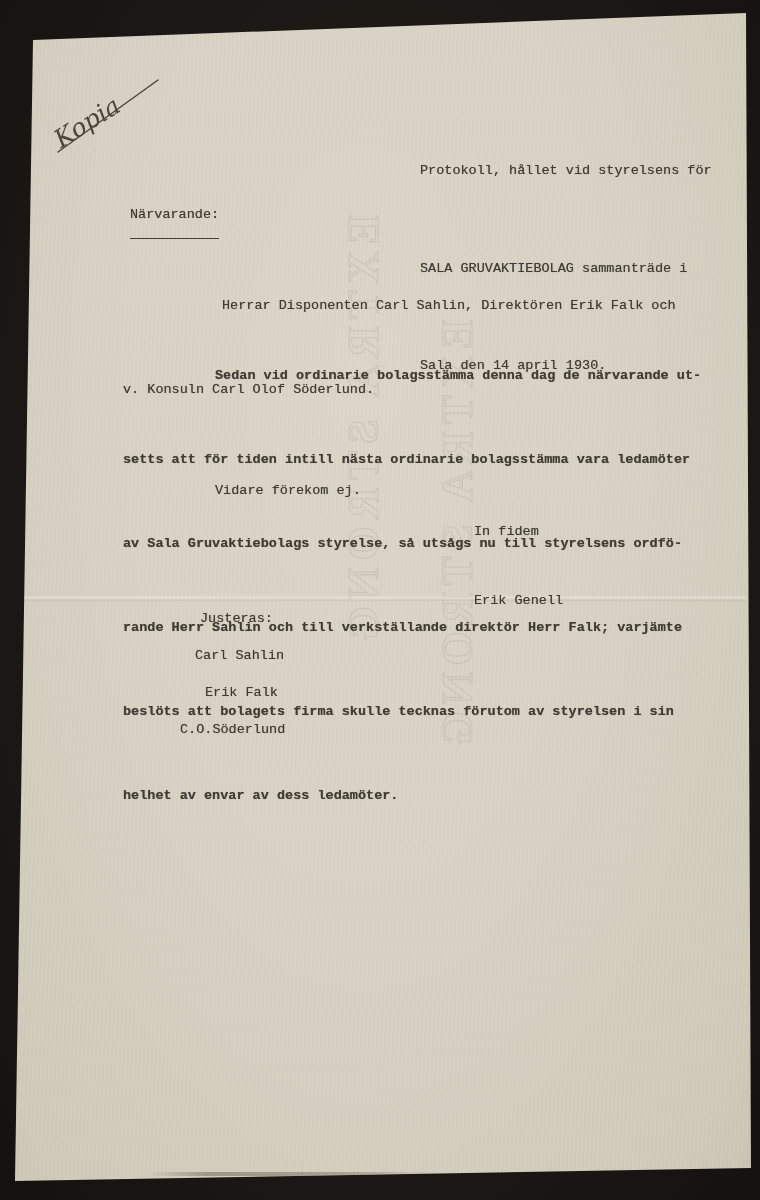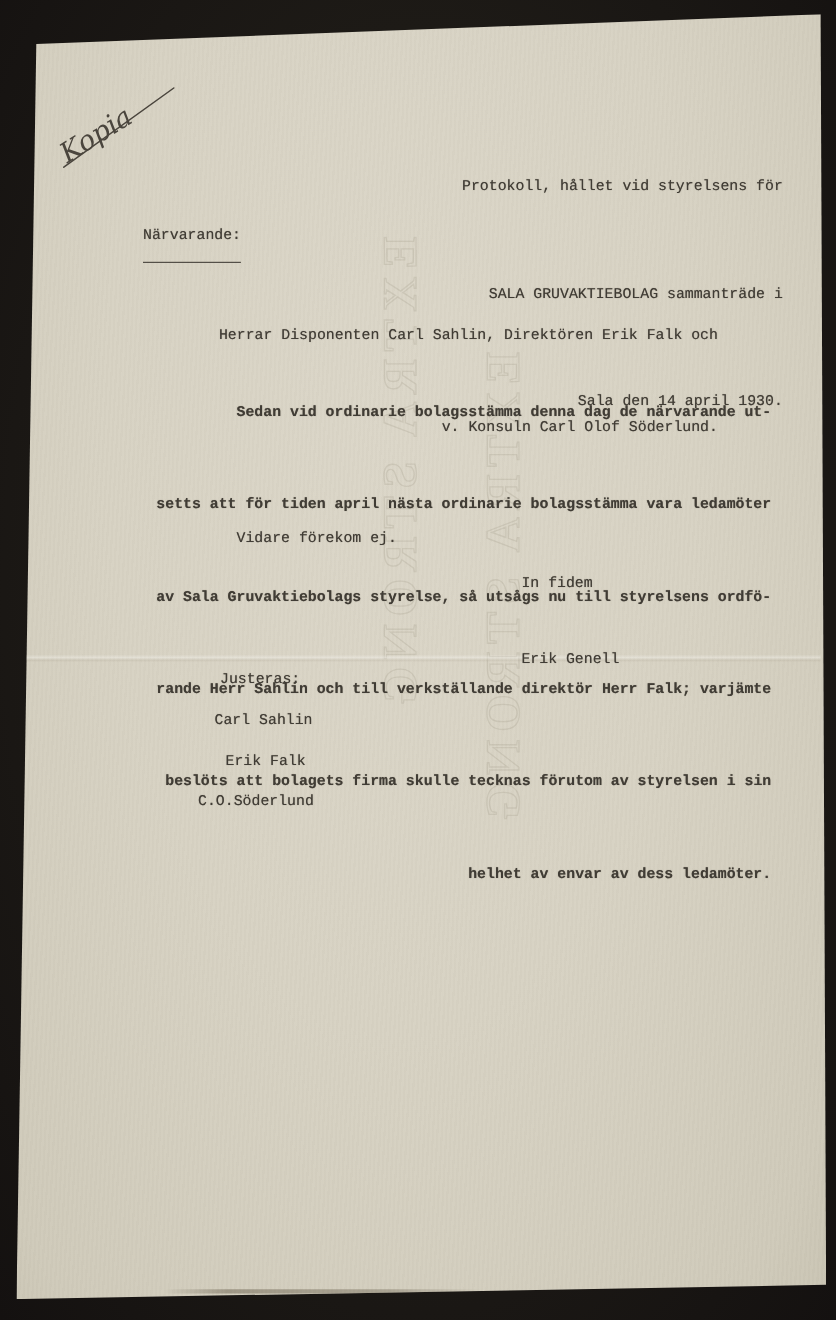--- a/index.html
+++ b/index.html
@@ -68,30 +68,29 @@
   }
   
   .content { position: absolute; inset: 0; }
   .typed {
     position: absolute;
     font-family: "Liberation Mono", "DejaVu Sans Mono", monospace;
     font-size: 13.5px;
     color: #403c35;
     text-shadow: 0 0 0.7px rgba(64,58,48,0.65);
     white-space: pre;
-    text-align: right;
   }
   .hdr { left: 420px; top: 90px; line-height: 32.5px; }
   .heading-u {
     left: 130px; top: 207px;
     border-bottom: 1.4px solid #45413a;
     padding-bottom: 16px;
   }
   .attendees { left: 123px; top: 236px; line-height: 28px; }
-  .attendees .line-indent { margin-left: 76px; }
+  .attendees .line-indent { margin-left: 99px; }
   .bodyp { left: 123px; top: 306px; line-height: 28px; font-weight: bold; }
   .bodyp .line-indent { margin-left: 92px; }
   .closing   { left: 215px; top: 483px; }
   .infidem   { left: 474px; top: 524px; }
   .secretary { left: 474px; top: 562px; margin-top: 31px; }
   .justeras  { left: 200px; top: 611px; }
   .sig1 { left: 195px; top: 648px; font-family: Liberation Mono, monospace; }
   .sig2 { left: 205px; top: 685px; }
   .sig3 { left: 180px; top: 722px; }
   
@@ -131,21 +130,21 @@
 
     <div class="typed heading-u">Närvarande:</div>
 
     <div class="typed attendees">
       <div class="line-indent">Herrar Disponenten Carl Sahlin, Direktören Erik Falk och</div>
       <div>v. Konsuln Carl Olof Söderlund.</div>
     </div>
 
     <div class="typed bodyp">
       <div class="line-indent">Sedan vid ordinarie bolagsstämma denna dag de närvarande ut-</div>
-      <div>setts att för tiden april nästa ordinarie bolagsstämma vara ledamöter</div>
+      <div>setts att för tiden intill nästa ordinarie bolagsstämma vara ledamöter</div>
       <div>av Sala Gruvaktiebolags styrelse, så utsågs nu till styrelsens ordfö-</div>
       <div>rande Herr Sahlin och till verkställande direktör Herr Falk; varjämte</div>
       <div>beslöts att bolagets firma skulle tecknas förutom av styrelsen i sin</div>
       <div>helhet av envar av dess ledamöter.</div>
     </div>
 
     <div class="typed closing">Vidare förekom ej.</div>
 
     <div class="typed infidem">In fidem</div>
     <div class="typed secretary">Erik Genell</div>

